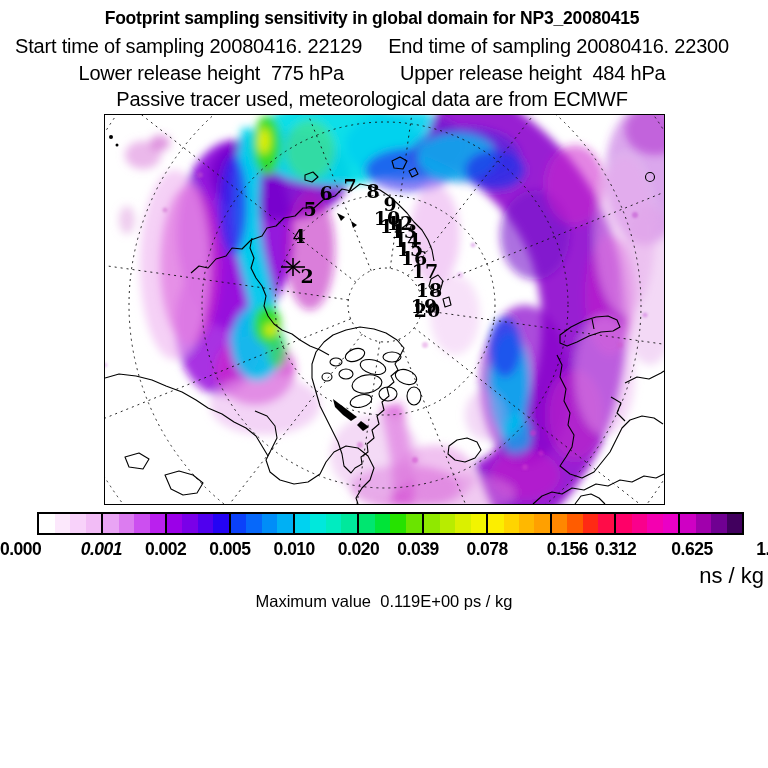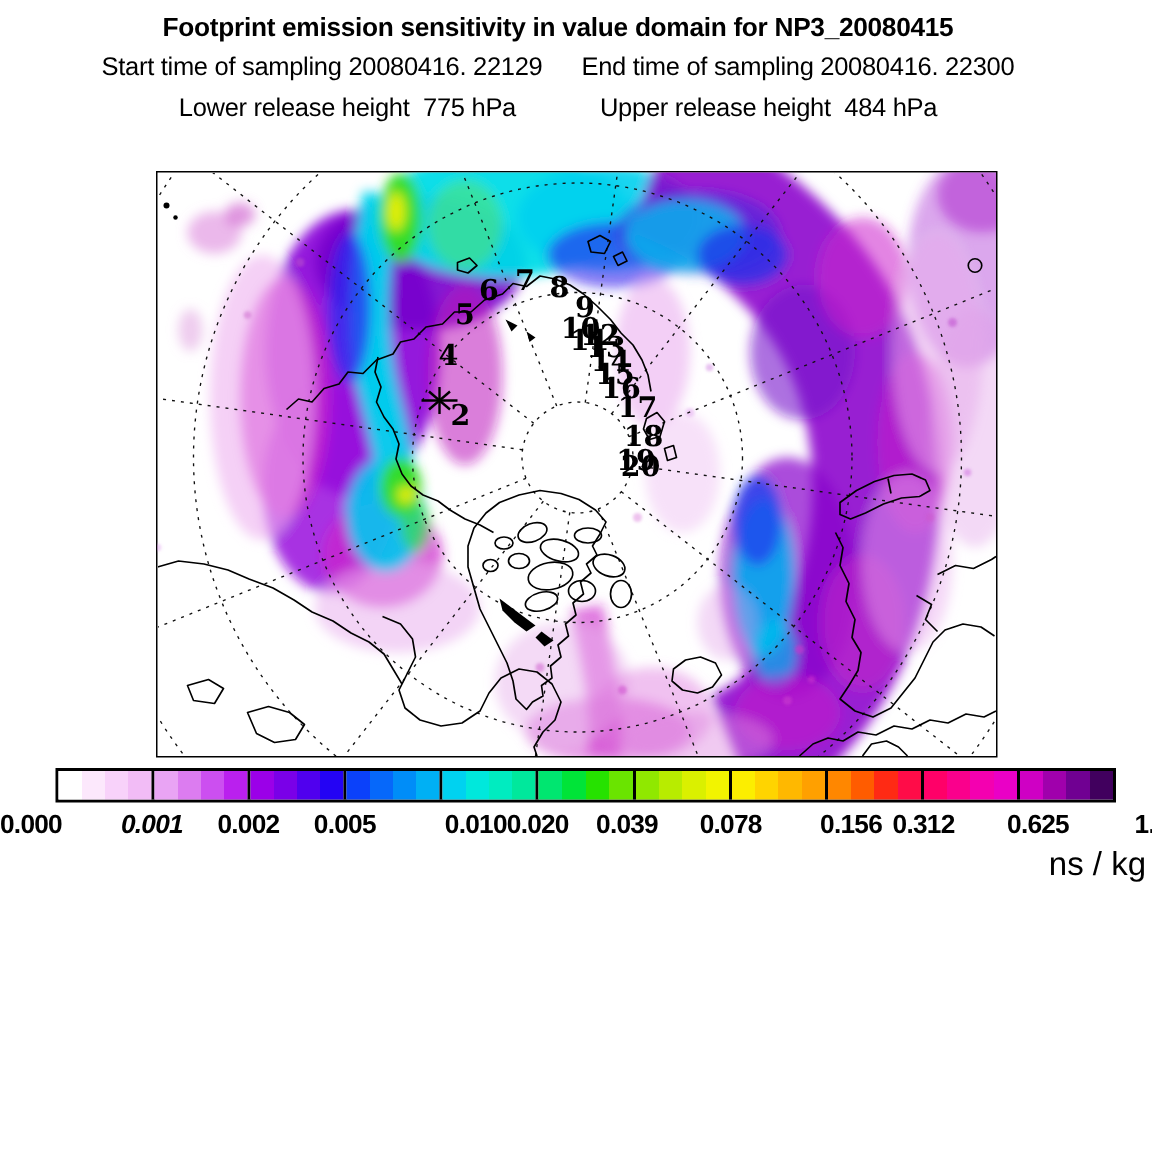--- a/index.html
+++ b/index.html
@@ -1,18 +1,18 @@
 <!DOCTYPE html>
 <html><head>
 <meta charset="utf-8">
 <style>
   html,body{margin:0;padding:0;background:#ffffff;}
   #canvas{position:relative;width:768px;height:768px;background:#ffffff;overflow:hidden;
           font-family:"Liberation Sans",sans-serif;color:#000;}
-  .hline{position:absolute;left:0;width:744px;text-align:center;font-size:17px;
+  .hline{position:absolute;left:0;width:744px;text-align:center;font-size:20px;
          letter-spacing:-0.2px;white-space:pre;}
   .hline .seg{white-space:pre;display:inline-block;}
   #title-line{top:8px;font-weight:bold;font-size:17.5px;}
   #sampling-line{top:35px;}
   #release-line{top:62px;}
   #tracer-line{top:88px;}
   .gap26{display:inline-block;width:26px;}
   .gap56{display:inline-block;width:56px;}
   #map-frame{position:absolute;left:104px;top:114px;width:559px;height:389px;
              border:1.5px solid #000;background:#fff;}
@@ -28,26 +28,27 @@
               font-size:22px;white-space:pre;}
   #max-line{position:absolute;left:0;top:592px;width:768px;text-align:center;
             font-size:16.5px;white-space:pre;}
   .traj-text{font-family:"DejaVu Serif",serif;font-weight:bold;font-size:19px;fill:#000;}
 </style>
 </head>
 <body>
 
 <div id="canvas">
 
-  <div class="hline" id="title-line">Footprint emission sensitivity in value domain for NP3_20080415</div>
+  <div class="hline" id="title-line">Footprint sampling sensitivity in global domain for NP3_20080415</div>
 
   <div class="hline" id="sampling-line"><span class="seg">Start time of sampling 20080416. 22129</span><span class="gap26"></span><span class="seg">End time of sampling 20080416. 22300</span></div>
 
   <div class="hline" id="release-line"><span class="seg">Lower release height  775 hPa</span><span class="gap56"></span><span class="seg">Upper release height  484 hPa</span></div>
 
+  <div class="hline" id="tracer-line">Passive tracer used, meteorological data are from ECMWF</div>
 
   <div id="map-frame">
     <svg id="map-svg" width="559" height="389" viewBox="0 0 559 389" xmlns="http://www.w3.org/2000/svg">
       <defs>
         <filter id="soften" x="-30%" y="-30%" width="160%" height="160%">
           <feGaussianBlur stdDeviation="4"></feGaussianBlur>
         </filter>
         <filter id="soften1" x="-30%" y="-30%" width="160%" height="160%">
           <feGaussianBlur stdDeviation="1.2"></feGaussianBlur>
         </filter>
@@ -235,24 +236,25 @@
       <div class="cb-seg" style="background: linear-gradient(90deg, rgb(252, 238, 0) 0px, rgb(252, 238, 0) 25%, rgb(255, 212, 0) 25%, rgb(255, 212, 0) 50%, rgb(255, 184, 0) 50%, rgb(255, 184, 0) 75%, rgb(255, 160, 0) 75%, rgb(255, 160, 0) 100%);"></div>
       <div class="cb-seg" style="background: linear-gradient(90deg, rgb(255, 135, 0) 0px, rgb(255, 135, 0) 25%, rgb(255, 92, 0) 25%, rgb(255, 92, 0) 50%, rgb(255, 42, 20) 50%, rgb(255, 42, 20) 75%, rgb(255, 12, 72) 75%, rgb(255, 12, 72) 100%);"></div>
       <div class="cb-seg" style="background: linear-gradient(90deg, rgb(255, 0, 104) 0px, rgb(255, 0, 104) 25%, rgb(250, 0, 140) 25%, rgb(250, 0, 140) 50%, rgb(244, 0, 176) 50%, rgb(244, 0, 176) 75%, rgb(234, 0, 198) 75%, rgb(234, 0, 198) 100%);"></div>
       <div class="cb-seg" style="background: linear-gradient(90deg, rgb(207, 0, 196) 0px, rgb(207, 0, 196) 25%, rgb(160, 0, 172) 25%, rgb(160, 0, 172) 50%, rgb(112, 0, 146) 50%, rgb(112, 0, 146) 75%, rgb(65, 0, 94) 75%, rgb(65, 0, 94) 100%);"></div>
     </div>
   <div id="cb-ticks">
       <span style="left: 0px;">0.000</span>
       <span style="left: 101.3px; transform: translateX(-50%); font-style: italic;">0.001</span>
       <span style="left: 165.6px; transform: translateX(-50%);">0.002</span>
       <span style="left: 229.9px; transform: translateX(-50%);">0.005</span>
-      <span style="left: 294.2px; transform: translateX(-50%); margin-left: 23px;">0.010</span>
+      <span style="left: 294.2px; transform: translateX(-50%);">0.010</span>
       <span style="left: 358.5px; transform: translateX(-50%);">0.020</span>
       <span style="left: 418px; transform: translateX(-50%);">0.039</span>
       <span style="left: 487.1px; transform: translateX(-50%);">0.078</span>
       <span style="left: 551.4px; transform: translateX(-50%); margin-left: 16px;">0.156</span>
       <span style="left: 615.7px; transform: translateX(-50%);">0.312</span>
       <span style="left: 692px; transform: translateX(-50%);">0.625</span>
       <span style="left: 753px; transform: translateX(-50%); margin-left: 24px;">1.250</span>
     </div>
   <div id="units-line">ns / kg</div>
+  <div id="max-line">Maximum value  0.119E+00 ps / kg</div>
 
 </div>
 
 </body></html>

